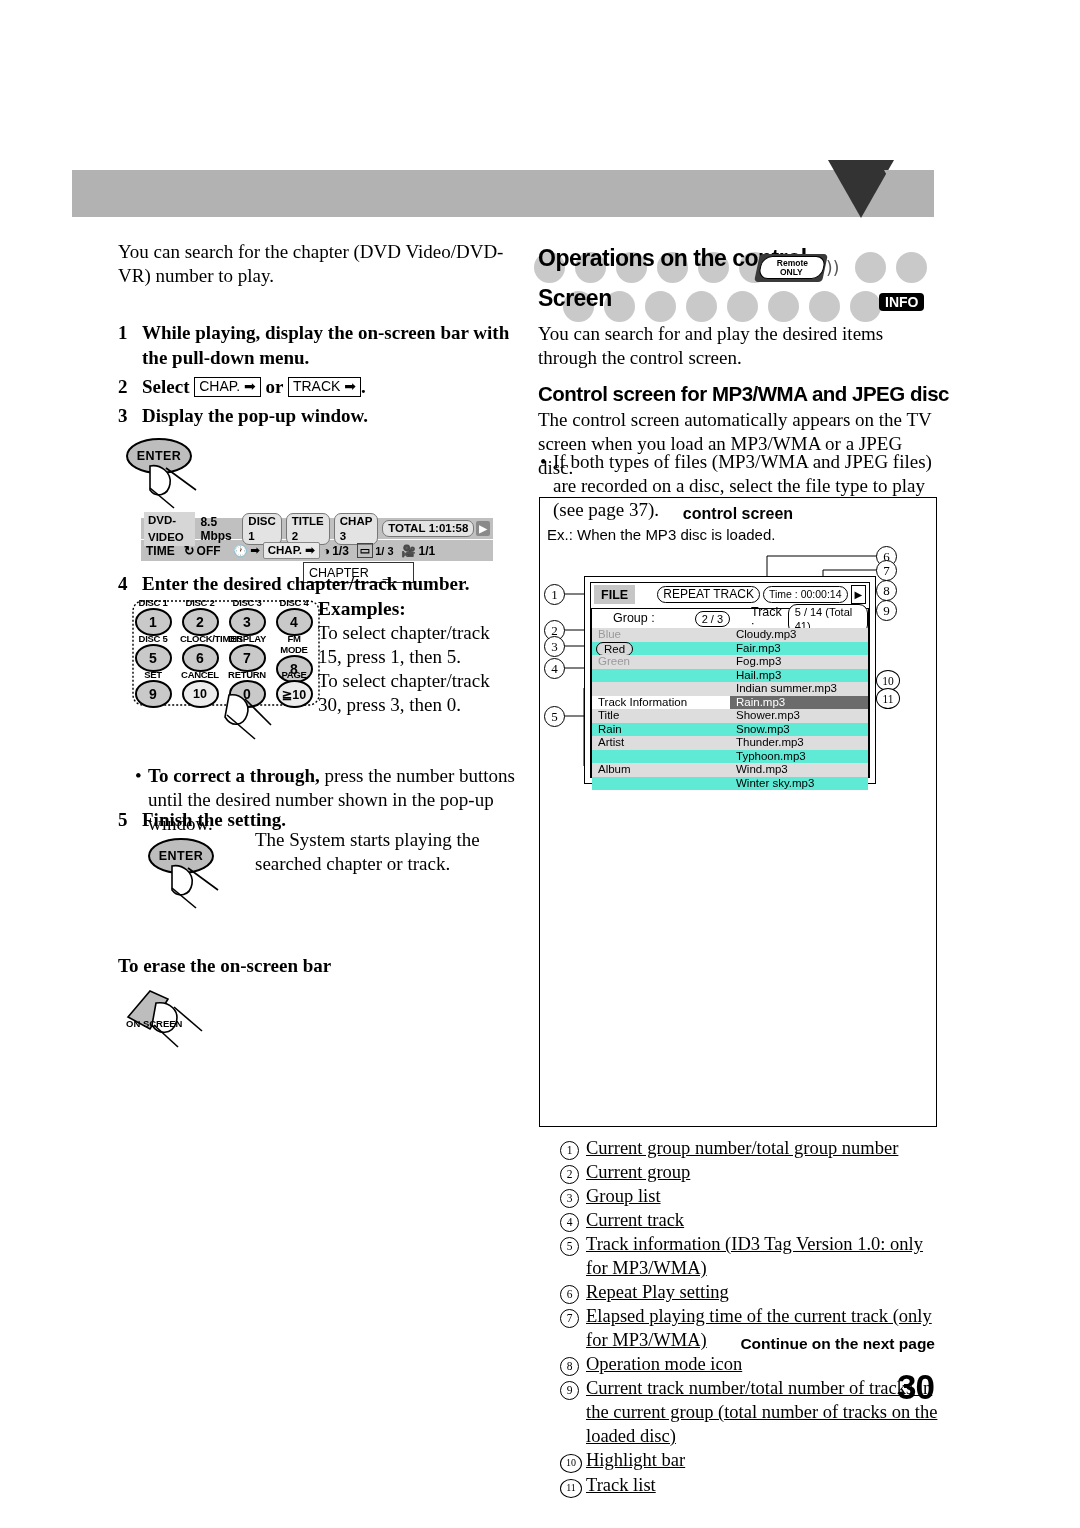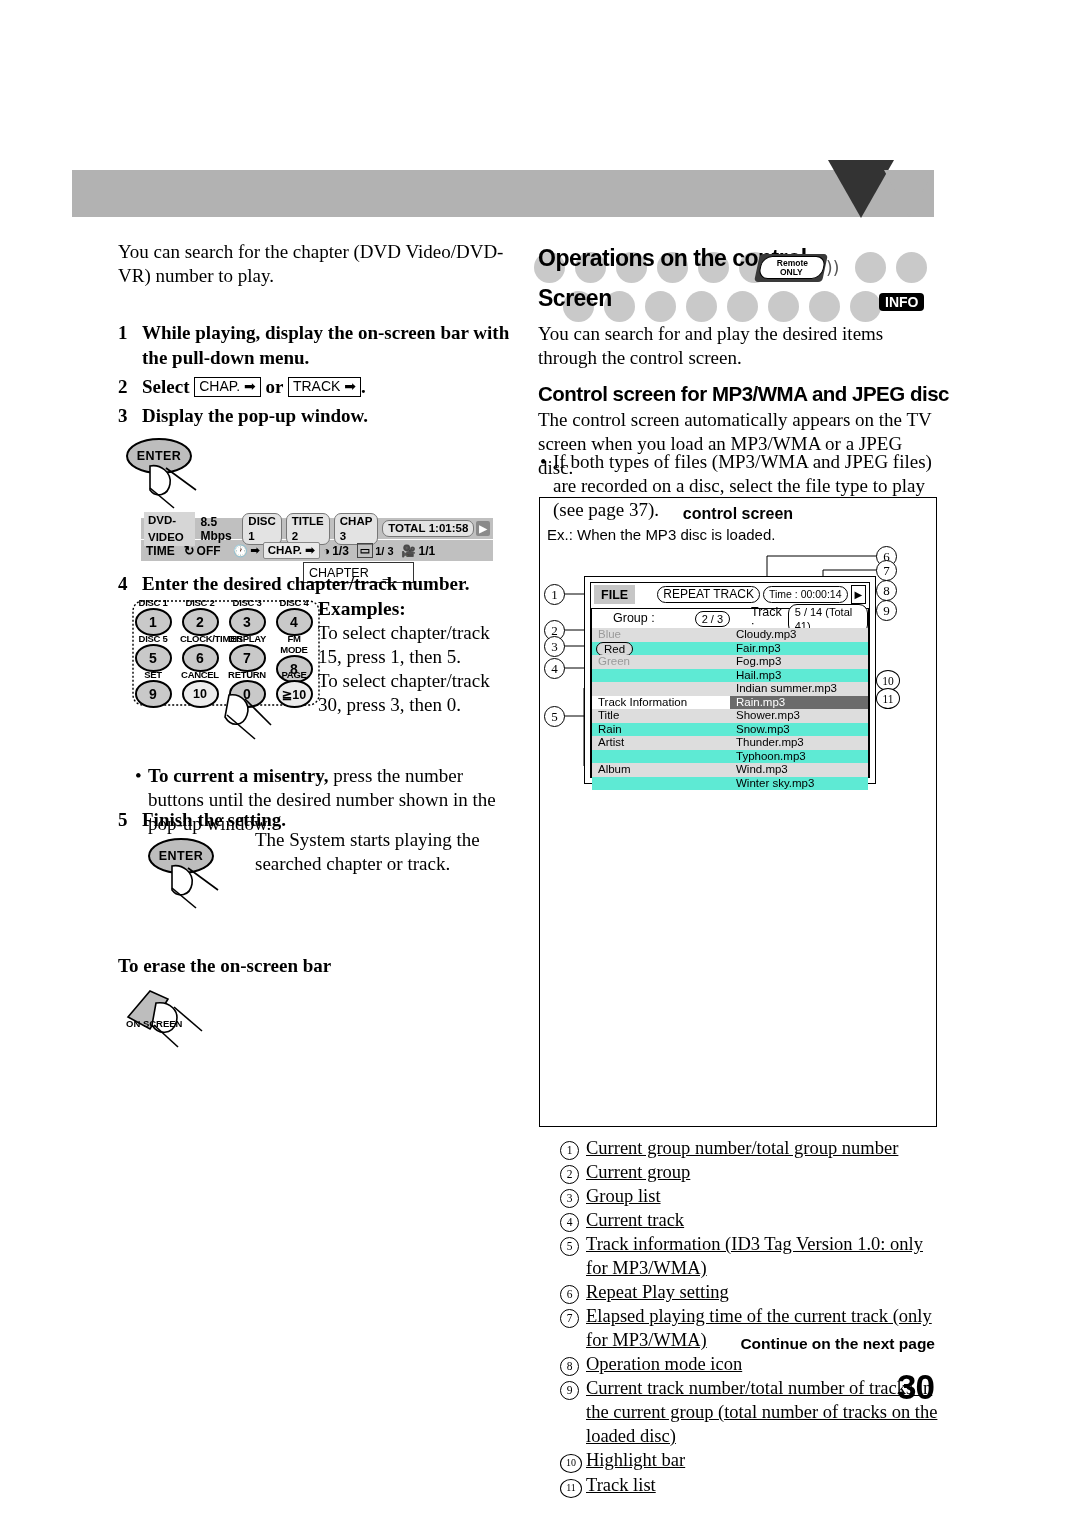--- a/index.html
+++ b/index.html
@@ -273,21 +273,21 @@
 
   <div style="position:absolute;left:318px;top:597px;width:200px;">
     <div style="font-size:19.5px;font-weight:bold;line-height:24px;">Examples:</div>
     <div style="font-size:19px;line-height:24px;">To select chapter/track 15, press 1, then 5.</div>
     <div style="font-size:19px;line-height:24px;">To select chapter/track 30, press 3, then 0.</div>
   </div>
 
   <div style="position:absolute;left:135px;top:758px;width:385px;">
     <div class="bullet">
       <div class="d">•</div>
-      <div class="t"><span class="bold">To current a misentry,</span><span> press the number buttons until the desired number shown in the pop-up window.</span></div>
+      <div class="t"><span class="bold">To correct a through,</span><span> press the number buttons until the desired number shown in the pop-up window.</span></div>
     </div>
   </div>
 
   <div style="position:absolute;left:118px;top:807px;width:400px;">
     <div class="step" style="margin-top:0">
       <div class="n">5</div>
       <div class="t">Finish the setting.</div>
     </div>
   </div>
 

